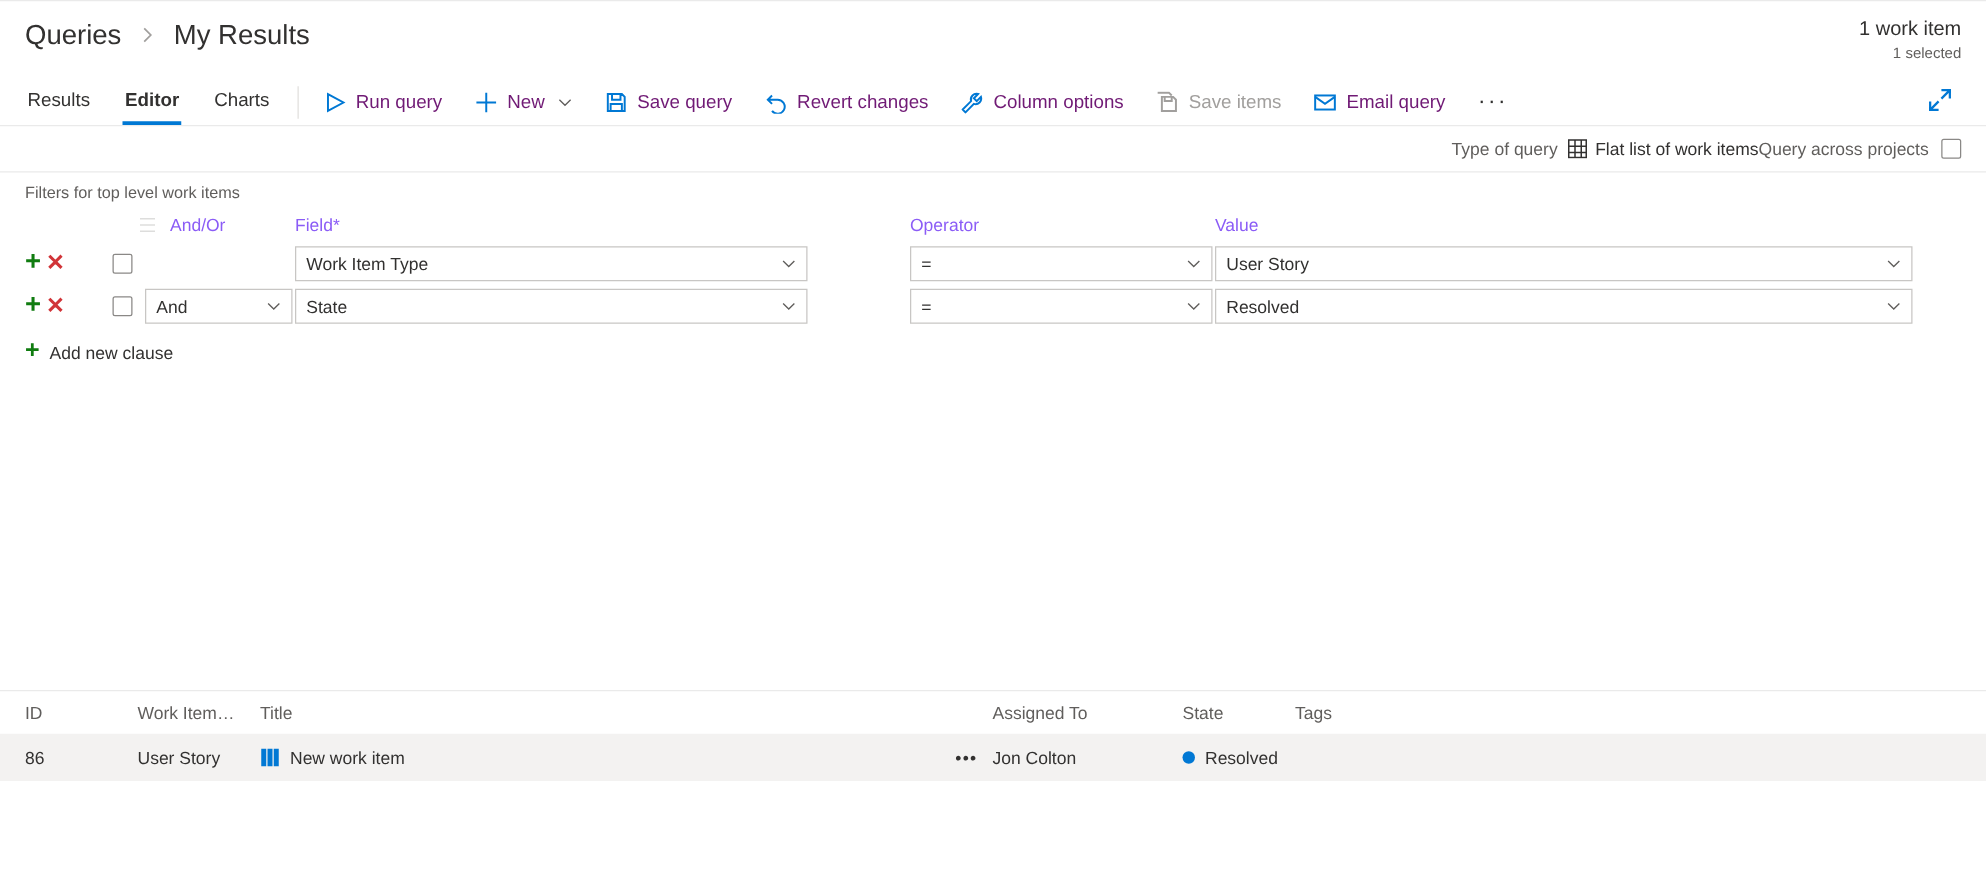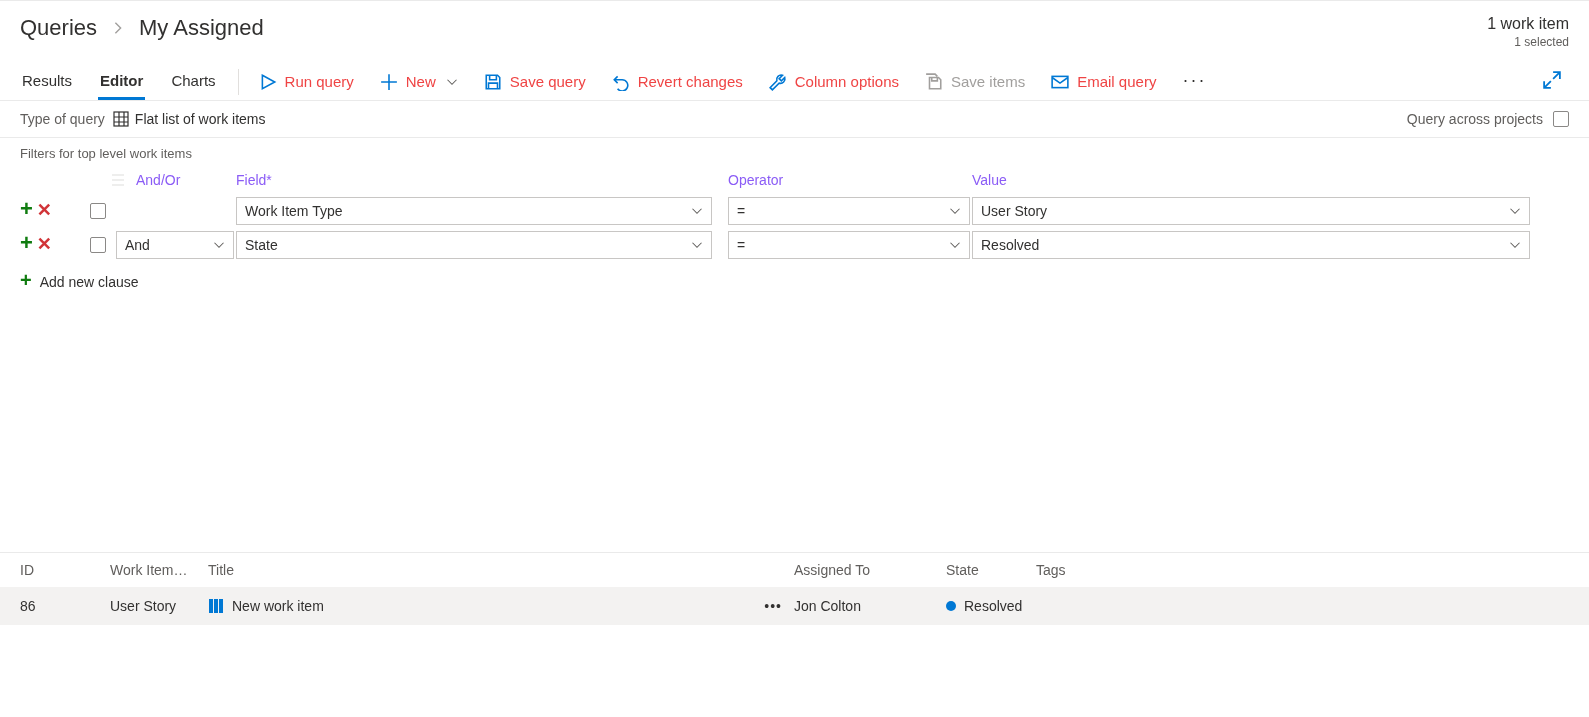--- a/index.html
+++ b/index.html
@@ -80,35 +80,35 @@
     gap: 26px;
     padding-bottom: 6px;
     flex: 1;
   }
   .tbtn {
     display: flex;
     align-items: center;
     gap: 8px;
     cursor: pointer;
     font-size: 15px;
-    color: #ef4444;
+    color: #701a75;
   }
   .tbtn.disabled { color: #a19f9d; cursor: default; }
   .tbtn.disabled .ticon { stroke: #a19f9d; }
   .ticon { width: 18px; height: 18px; stroke: #0078d4; stroke-width: 1.4; fill: none; }
   .ticon.gray { stroke: #a19f9d; }
   .chev-down-sm { width: 12px; height: 12px; stroke: #605e5c; stroke-width: 1.4; fill: none; margin-left: 2px;}
   .more-dots { font-size: 18px; letter-spacing: 2px; color: #323130; cursor: pointer; padding-bottom: 2px;}
   .expand-btn { margin-left: auto; margin-right: 8px; cursor: pointer; }
 
   
   .qtype-row {
     display: flex;
     align-items: center;
-    justify-content: space-between;
+    justify-content: flex-end;
     padding: 10px 20px;
     border-bottom: 1px solid #eaeaea;
     font-size: 14px;
   }
   .qtype-left { display: flex; align-items: center; gap: 8px; color: #605e5c; }
   .qtype-left .qlabel { color: #605e5c; }
   .qtype-left .qval-wrap { display: flex; align-items: center; gap: 6px; color: #323130; }
   .flist-icon { width: 16px; height: 16px; }
   .qtype-right { display: flex; align-items: center; gap: 10px; color: #605e5c; }
   .chk {
@@ -153,21 +153,21 @@
     display: flex;
     align-items: center;
     padding: 0 8px;
     justify-content: space-between;
     cursor: pointer;
     font-size: 14px;
     color: #323130;
   }
   .ctl .chev { width: 12px; height: 12px; stroke: #605e5c; stroke-width: 1.4; fill: none; }
   .ctl.narrow { width: 118px; }
-  .ctl.field  { width: 476px; }
+  .ctl.field  { width: 410px; }
   .ctl.op     { width: 242px; }
   .ctl.value  { width: 558px; }
   .add-clause {
     display: flex; align-items: center; gap: 8px;
     margin-top: 10px;
     cursor: pointer;
     font-size: 14px;
     color: #323130;
   }
   .add-clause .plus { color: #107c10; font-size: 20px; font-weight: 600; margin-top: -2px;}
@@ -205,21 +205,21 @@
 <div class="page">
 
   <div class="header">
     <div class="breadcrumb">
       <span class="bc-part">Queries</span>
       <span class="bc-sep">
         <svg width="14" height="14" viewBox="0 0 16 16" fill="none">
             <path d="M5 2l6 6-6 6" stroke="#a19f9d" stroke-width="1.6"></path>
           </svg>
       </span>
-      <span class="bc-part">My Assigned</span>
+      <span class="bc-part">My Results</span>
     </div>
     <div class="work-count">
       <div class="wc-main">1 work item</div>
       <div class="wc-sub">1 selected</div>
     </div>
   </div>
 
   <div class="row2">
     <div class="tabs">
       <div class="tab">Results</div>

